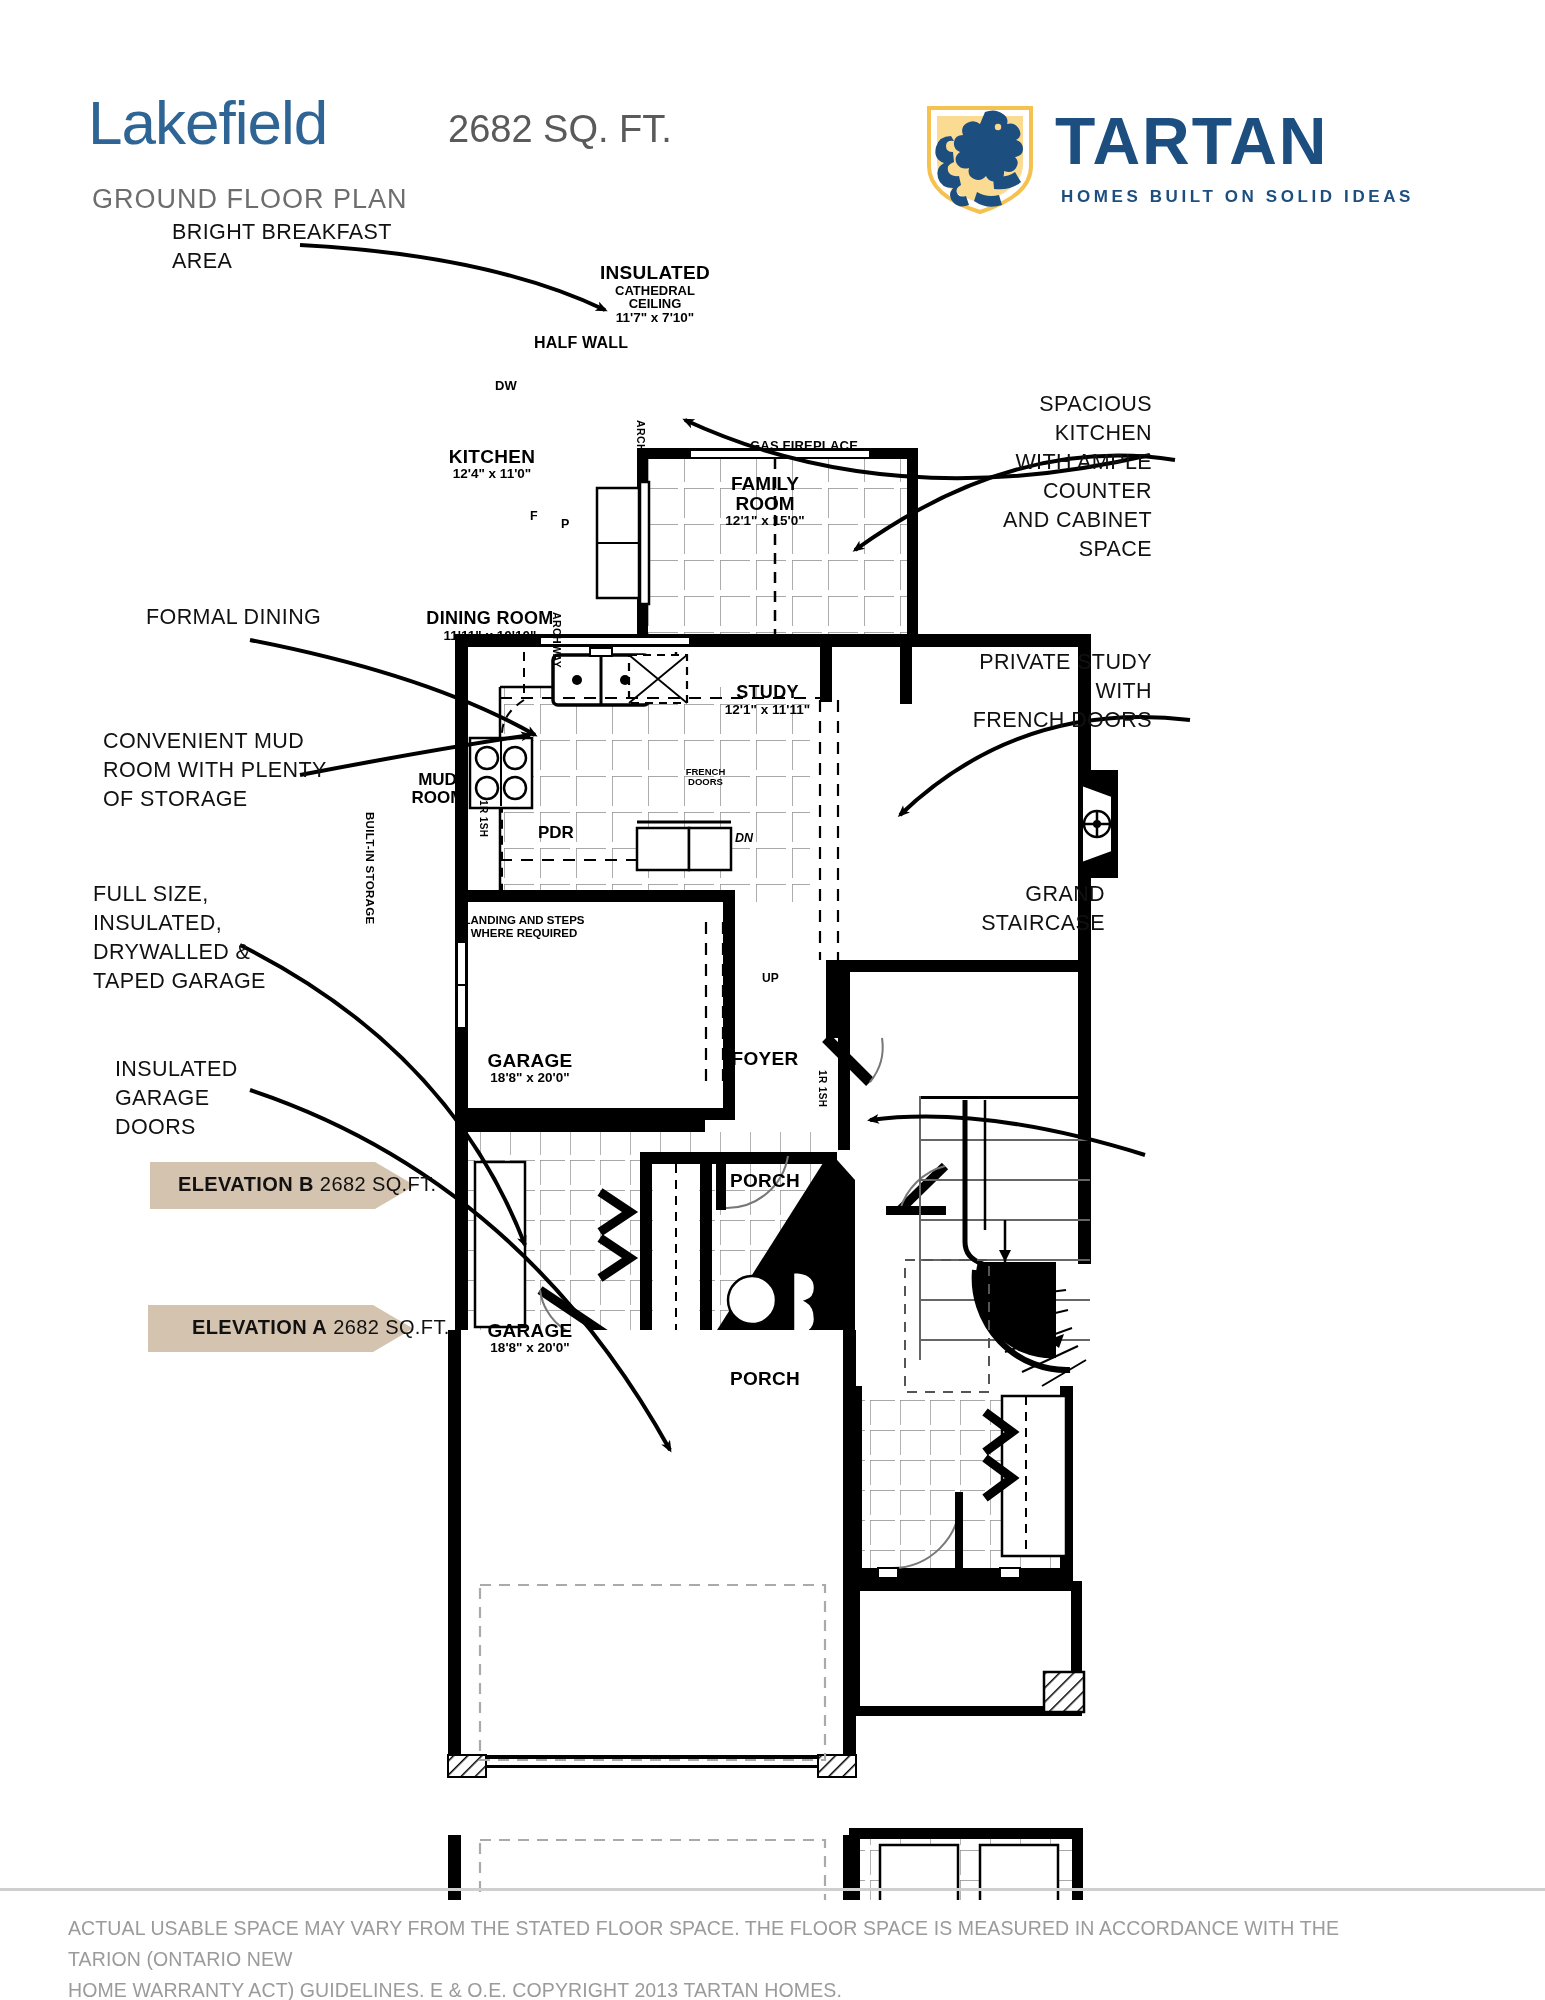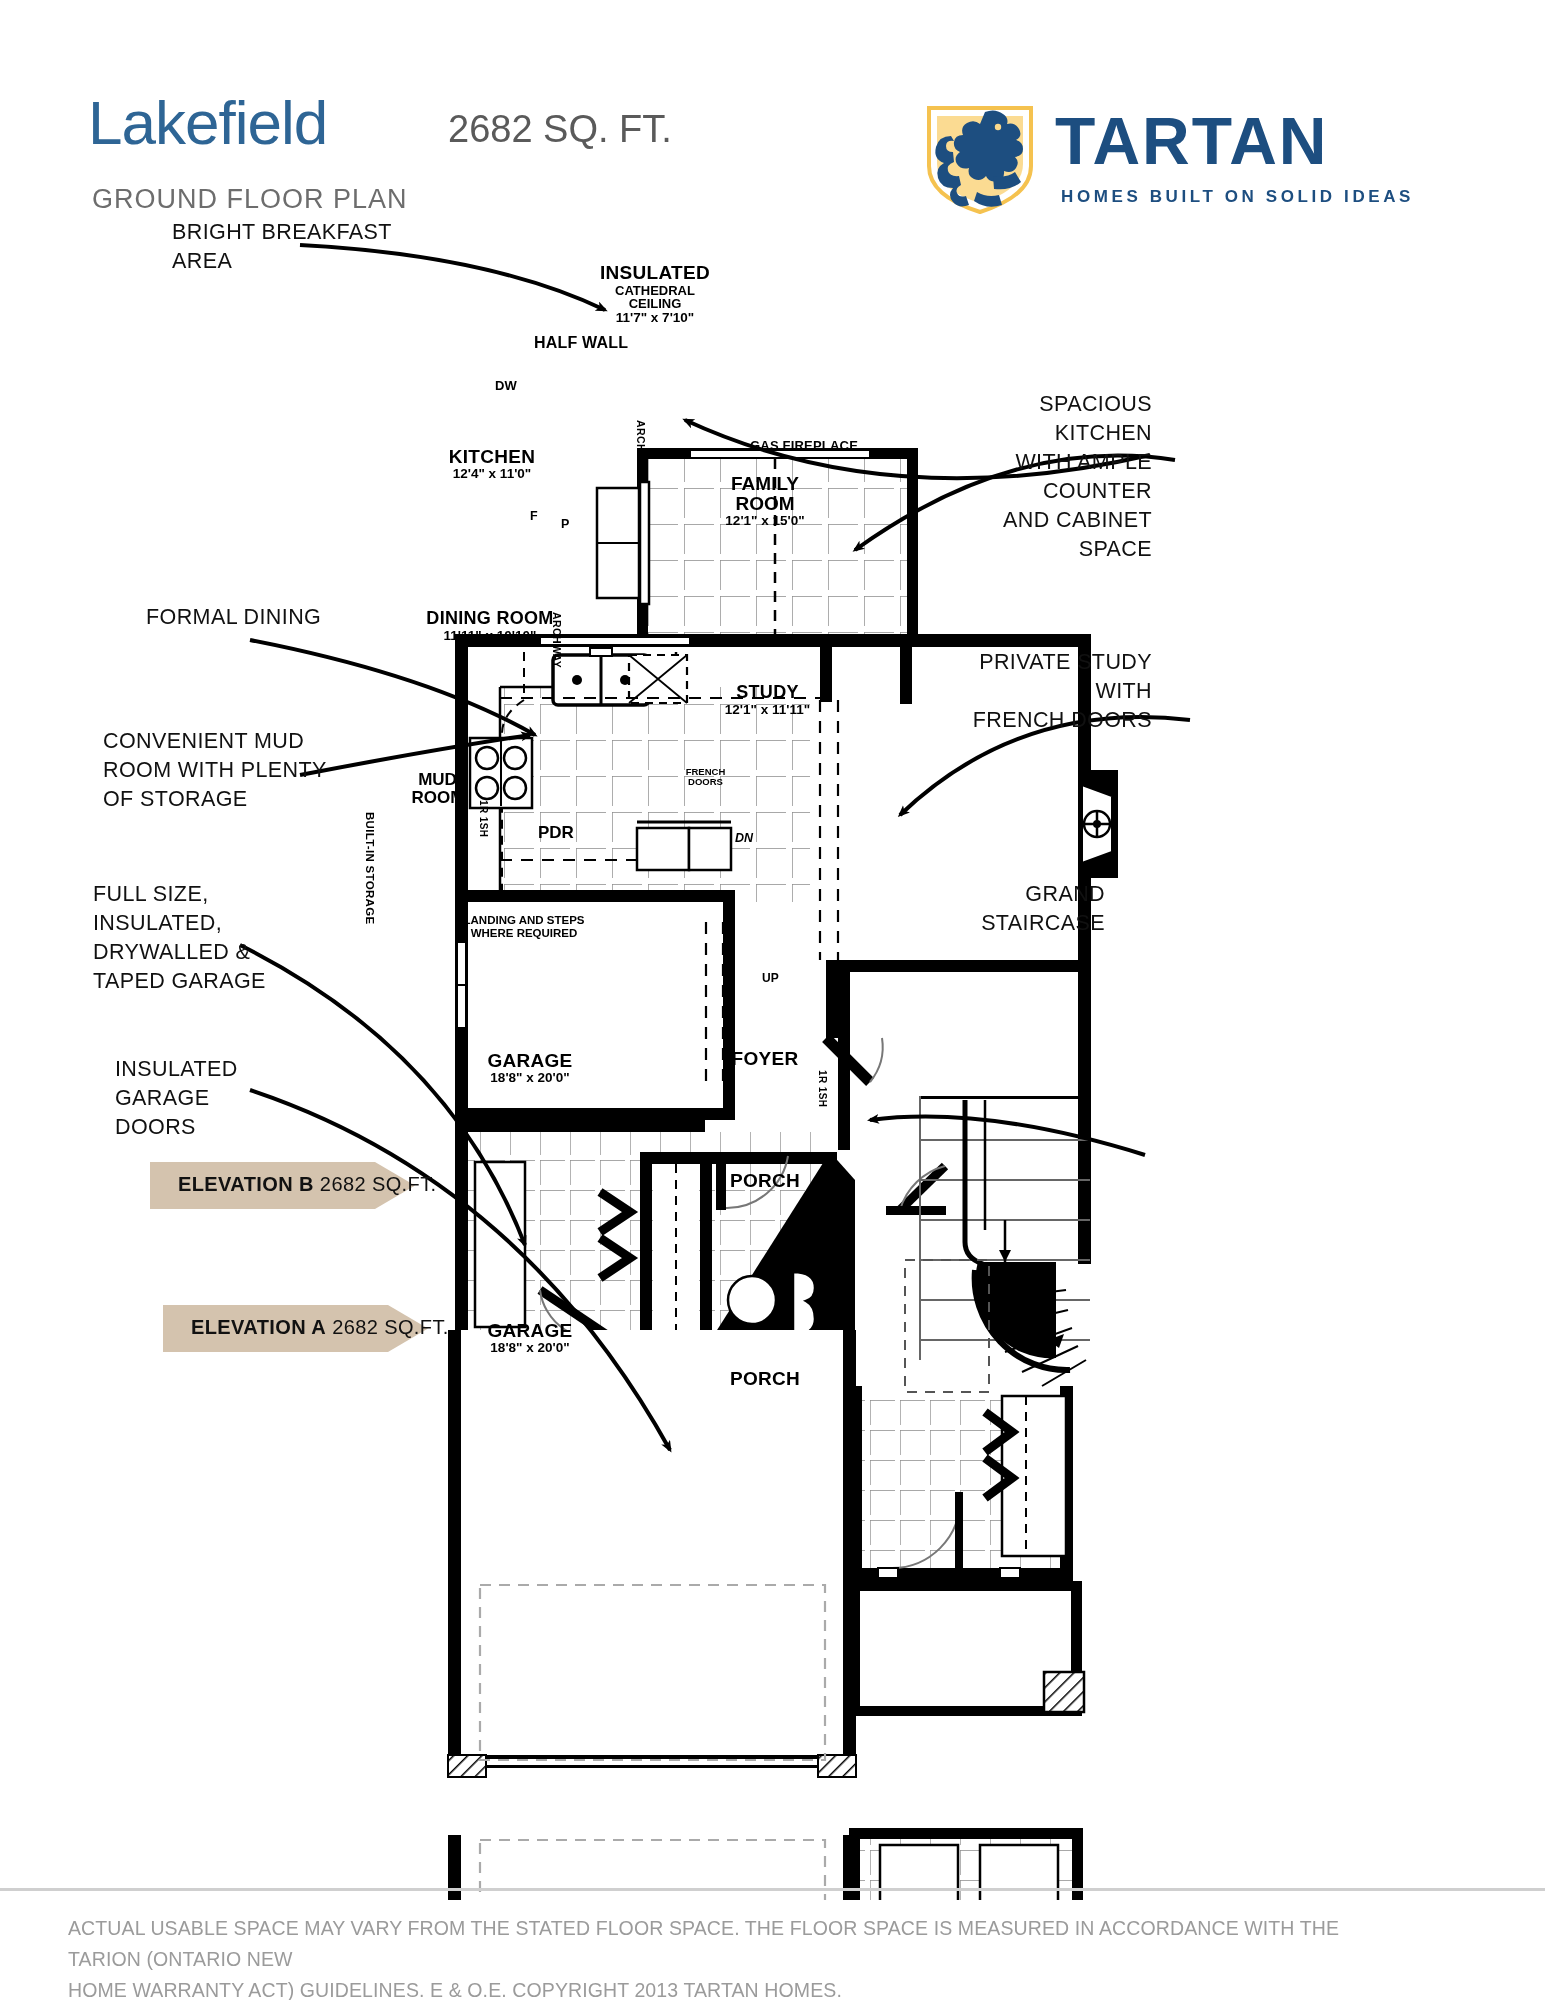--- a/index.html
+++ b/index.html
@@ -431,21 +431,21 @@
   <div class="elev-banner" style="left:150px;top:1162px;width:265px;">
     <svg class="elev-shape" viewBox="0 0 265 47" preserveAspectRatio="none" style="width:265px;">
       <path d="M0 0 H225 L265 23.5 L225 47 H0 Z" fill="#d4c3ae"></path>
     </svg>
     <div class="elev-text">
       <b>ELEVATION B</b>
       <span>2682 SQ.FT.</span>
     </div>
   </div>
 
-  <div class="elev-banner" style="left:163px;top:1305px;width:265px;">
+  <div class="elev-banner" style="left:148px;top:1305px;width:265px;padding-left:16px;">
     <svg class="elev-shape" viewBox="0 0 265 47" preserveAspectRatio="none" style="width:265px;">
       <path d="M0 0 H225 L265 23.5 L225 47 H0 Z" fill="#d4c3ae"></path>
     </svg>
     <div class="elev-text">
       <b>ELEVATION A</b>
       <span>2682 SQ.FT.</span>
     </div>
   </div>
 
   <div id="footer-rule"></div>

